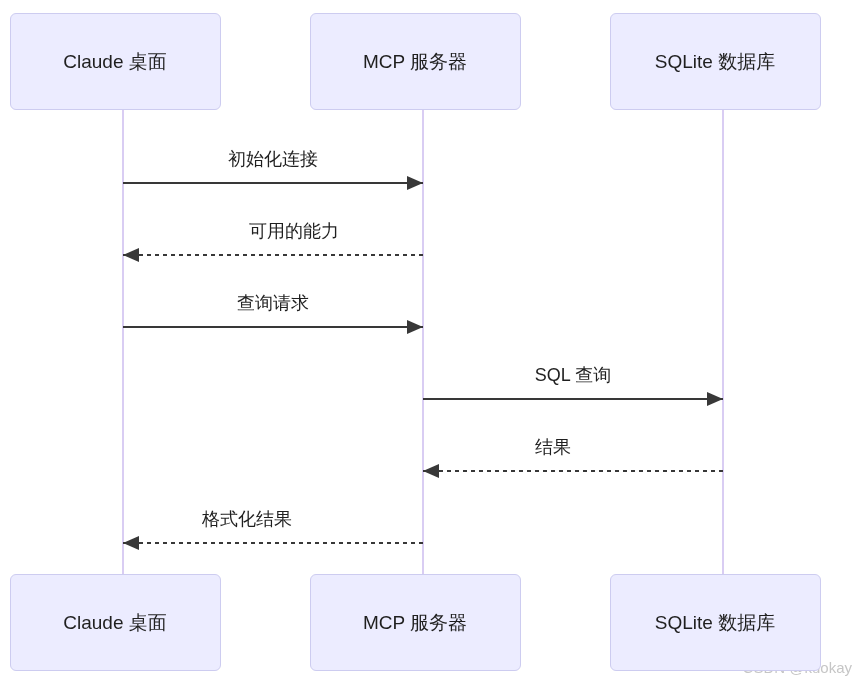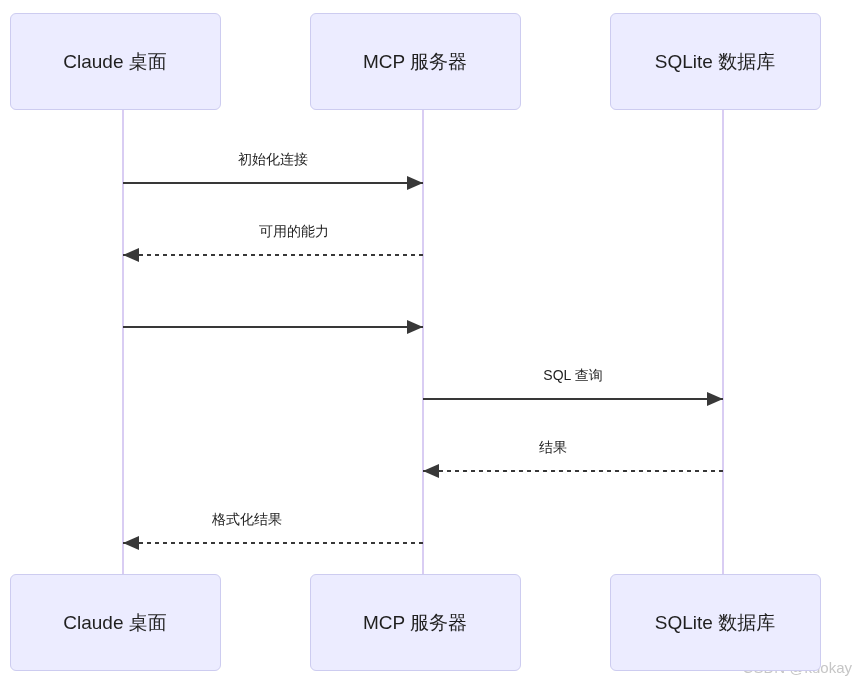--- a/index.html
+++ b/index.html
@@ -37,21 +37,21 @@
     color: var(--text);
     white-space: nowrap;
   }
   .lifeline {
     position: absolute;
     width: 2px;
     background: var(--lifeline);
   }
   .msg-label {
     position: absolute;
-    font-size: 14px;
+    font-size: 18px;
     line-height: 26px;
     color: var(--text);
     text-align: center;
     white-space: nowrap;
   }
   .msg-line {
     position: absolute;
     height: 2px;
   }
   .msg-line.solid { background: var(--arrow); }
@@ -88,20 +88,21 @@
     <div class="actor-box" style="left: 309.5px; top: 574px;">MCP 服务器</div>
     <div class="lifeline" style="left: 722px; top: 110px; height: 464px;"></div>
     <div class="actor-box" style="left: 609.5px; top: 13px;">SQLite 数据库</div>
     <div class="actor-box" style="left: 609.5px; top: 574px;">SQLite 数据库</div>
     <div class="msg-label" style="left: 123px; width: 300px; top: 146px;">初始化连接</div>
     <div class="msg-line solid" style="left: 123px; width: 300px; top: 182px;"></div>
     <div class="arrowhead right" style="left: 407px; top: 176px;"></div>
     <div class="msg-label" style="left: 123px; width: 328px; top: 218px; padding-left: 14px;">可用的能力</div>
     <div class="msg-line dashed" style="left: 123px; width: 300px; top: 254px;"></div>
     <div class="arrowhead left" style="left: 123px; top: 248px;"></div>
+    <div class="msg-label" style="left: 123px; width: 300px; top: 290px;">查询请求</div>
     <div class="msg-line solid" style="left: 123px; width: 300px; top: 326px;"></div>
     <div class="arrowhead right" style="left: 407px; top: 320px;"></div>
     <div class="msg-label" style="left: 423px; width: 300px; top: 362px;">SQL 查询</div>
     <div class="msg-line solid" style="left: 423px; width: 300px; top: 398px;"></div>
     <div class="arrowhead right" style="left: 707px; top: 392px;"></div>
     <div class="msg-label" style="left: 423px; width: 260px; top: 434px;">结果</div>
     <div class="msg-line dashed" style="left: 423px; width: 300px; top: 470px;"></div>
     <div class="arrowhead left" style="left: 423px; top: 464px;"></div>
     <div class="msg-label" style="left: 123px; width: 248px; top: 506px;">格式化结果</div>
     <div class="msg-line dashed" style="left: 123px; width: 300px; top: 542px;"></div>

